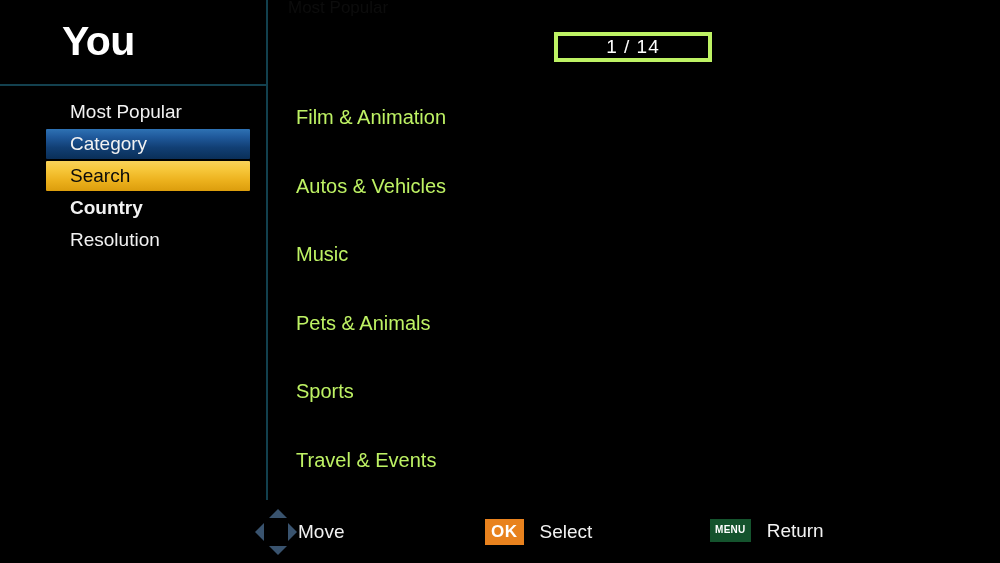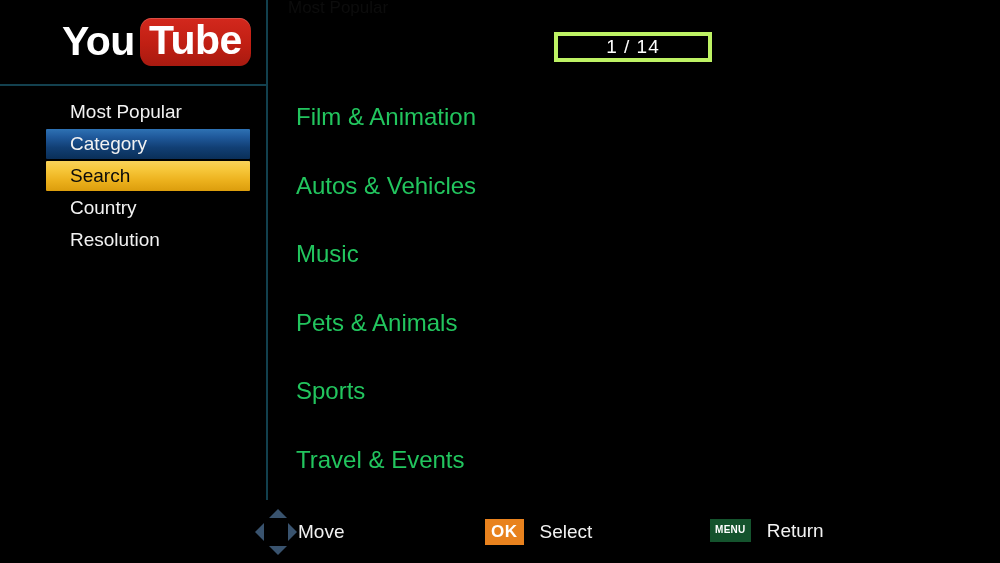--- a/index.html
+++ b/index.html
@@ -141,22 +141,22 @@
     left: 296px;
     top: 104px;
     width: 560px;
   }
   .list-item {
     height: 68.5px;
     display: flex;
     align-items: flex-start;
   }
   .list-item span {
-    font-size: 24px;
-    color: #22c55e;
+    font-size: 20px;
+    color: #bef264;
     line-height: 26px;
     white-space: nowrap;
   }
 
   
   .hints {
     position: absolute;
     left: 0;
     bottom: 0;
     width: 960px;
@@ -245,23 +245,20 @@
 
 <div id="screen">
 
   <div class="ghost-title">Most Popular</div>
 
   <div class="divider-h"></div>
   <div class="divider-v"></div>
 
   <div class="logo">
     <div class="logo-you">You</div>
-    <div class="logo-tube-box">
-      <div class="logo-tube">Tube</div>
-    </div>
   </div>
 
   <div class="page-indicator">
     <span>1 / 14</span>
   </div>
 
   <div class="sidebar">
 
     <div class="side-item" style="height:32px;">
       <div class="side-label">Most Popular</div>
@@ -270,21 +267,21 @@
     <div class="side-item sel-blue" style="height:32px;">
       <div class="hl"></div>
       <div class="side-label">Category</div>
     </div>
 
     <div class="side-item sel-gold" style="height:32px;">
       <div class="hl"></div>
       <div class="side-label">Search</div>
     </div>
 
-    <div class="side-item" style="height:32px;">
+    <div class="side-item" style="height:32px;font-weight:bold;">
       <div class="side-label">Country</div>
     </div>
 
     <div class="side-item" style="height:32px;align-items:center;">
       <div class="side-label">Resolution</div>
     </div>
 
   </div>
 
   <div class="main-list">

